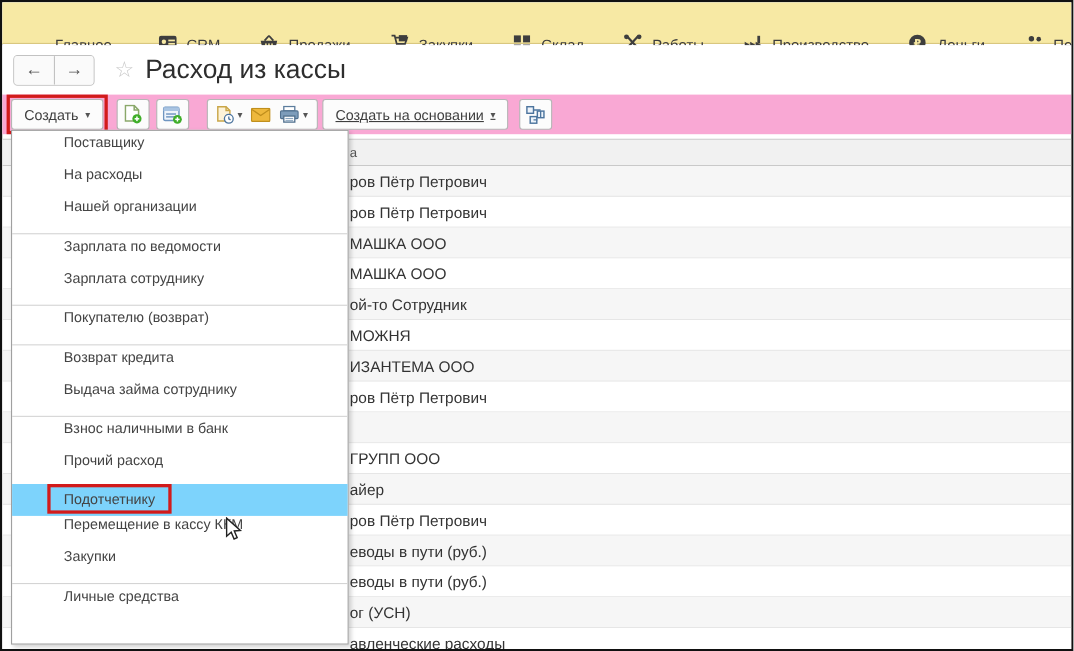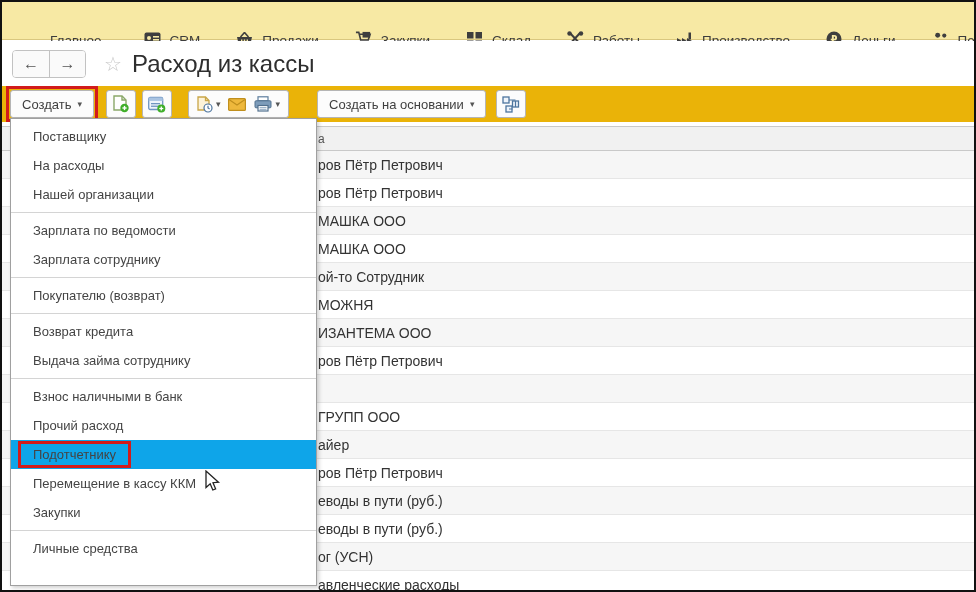--- a/index.html
+++ b/index.html
@@ -24,49 +24,49 @@
 
   
   .header-row { position:absolute; left:0; top:39px; width:972px; height:45px; background:#fff; display:flex; align-items:center; padding:0 10px; }
   .navpair { display:flex; border:1px solid #c2c2c2; border-radius:4px; overflow:hidden; }
   .navbtn { width:36px; height:26px; background:#fafafa; display:flex; align-items:center; justify-content:center; font-size:16px; color:#555; cursor:pointer; }
   .navbtn + .navbtn { border-left:1px solid #c2c2c2; }
   .star { font-size:20px; color:#c9c9c9; margin:0 10px 0 18px; }
   .page-title { font-size:24px; color:#2e2e2e; }
 
   
-  .toolbar { position:absolute; left:0; top:84px; width:972px; height:36px; background:#eab308; display:flex; align-items:center; padding:0 4px; }
+  .toolbar { position:absolute; left:0; top:84px; width:972px; height:36px; background:#f9a8d4; display:flex; align-items:center; padding:0 4px; }
   .btn {
     display:inline-flex; align-items:center; gap:6px; height:28px;
     background:#fcfcfc; border:1px solid #b5b5b5; border-radius:3px;
     padding:0 11px; font-size:13px; color:#3f3f3f; cursor:pointer; white-space:nowrap;
   }
   .caret { font-size:9px; color:#555; }
   .red-wrap { border:3px solid #d21b1b; padding:1px; margin-right:8px; }
   .iconbtn { display:inline-flex; align-items:center; justify-content:center; height:28px; min-width:30px; background:#fcfcfc; border:1px solid #b5b5b5; border-radius:3px; cursor:pointer; padding:0 5px; }
   .iconbtn + .iconbtn { margin-left:6px; }
   .tool-group { display:inline-flex; align-items:center; gap:8px; height:28px; border:1px solid #b5b5b5; border-radius:3px; background:#fcfcfc; padding:0 8px; margin-left:16px; }
   .tool-group .g-item { display:inline-flex; align-items:center; gap:3px; cursor:pointer; }
-  .ml16 { margin-left:28px; } .ml10 { margin-left:10px; }
+  .ml16 { margin-left:4px;text-decoration:underline; } .ml10 { margin-left:10px; }
 
   
   .list-table { position:absolute; left:0; top:124px; width:972px; height:464px; overflow:hidden; }
   .lt-header { height:25px; background:#f1f1f1; border-top:1px solid #c9c9c9; border-bottom:1px solid #c9c9c9; font-size:12px; color:#555; display:flex; align-items:center; padding-left:316px; }
   .lt-row { height:28px; display:flex; align-items:center; padding-left:316px; font-size:14px; color:#333; border-bottom:1px solid #e6e6e6; background:#fff; cursor:pointer; }
   .lt-row.alt { background:#f6f6f6; }
 
   
   .menu {
     position:absolute; left:8px; top:116px; width:307px; height:468px;
     background:#fff; border:1px solid #a0a0a0; box-shadow:2px 2px 4px rgba(0,0,0,0.18);
     padding-top:3px; z-index:5;
   }
-  .menu-item { height:29px; display:flex; align-items:center; padding-left:22px; font-size:13px; color:#444; cursor:pointer; }
+  .menu-item { height:29px; display:flex; align-items:flex-start; padding-left:47px; font-size:13px; color:#444; cursor:pointer; }
   .menu-sep { border-top:1px solid #d4d4d4; margin:3px 0; }
-  .menu-item.hl { background:#0ea5e9; }
+  .menu-item.hl { background:#7dd3fc; }
   .menu-item.hl .hl-box { border:3px solid #d21b1b; padding:3px 12px; margin-left:-15px; }
 
   
   .cursor { position:absolute; left:203px; top:468px; z-index:9; }
 
   .green-dot { fill:#3fae29; }
 </style>
 </head>
 <body>
 

